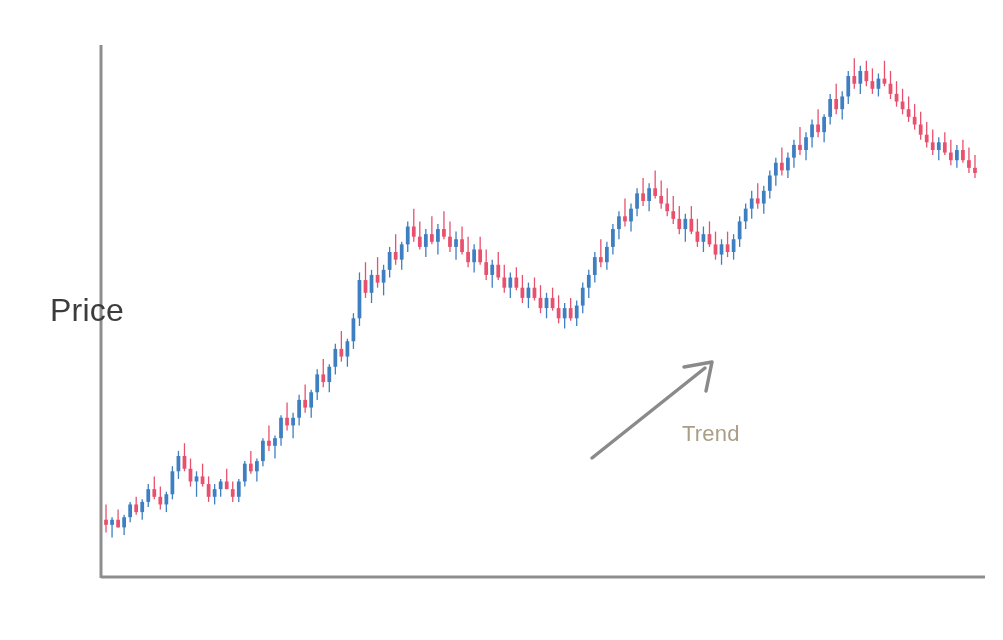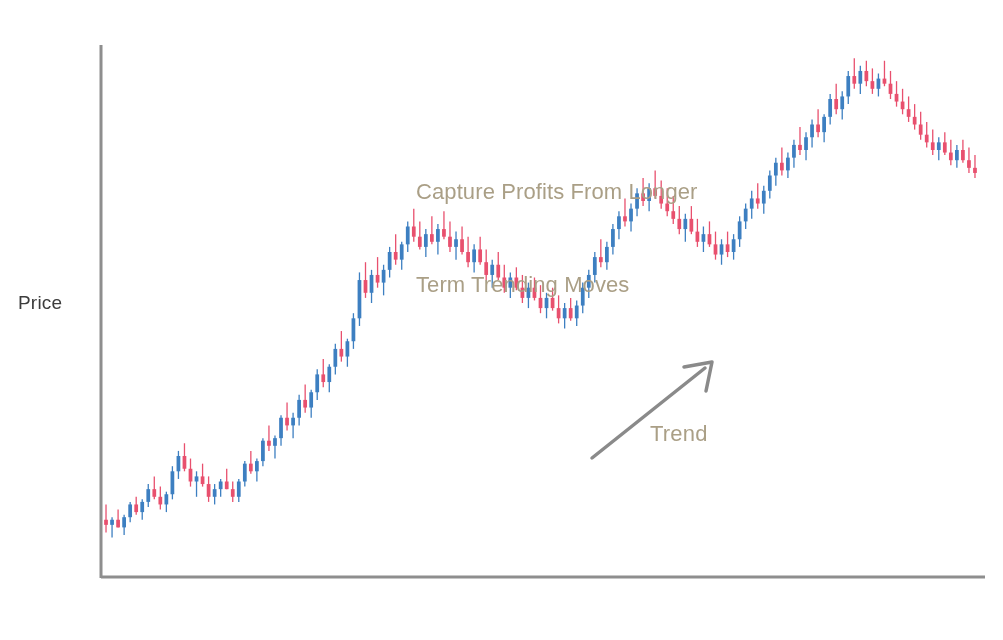--- a/index.html
+++ b/index.html
@@ -20,23 +20,24 @@
     background: #ffffff;
   }
   #chart-svg {
     position: absolute;
     left: 0;
     top: 0;
   }
   .axis-label {
     position: absolute;
     color: #3c3c3c;
-    font-size: 19px;
+    font-size: 32px;
     letter-spacing: 0.2px;
     white-space: nowrap;
+    margin-left: 32px;
   }
   #y-axis-label {
     left: 18px;
     top: 292px;
   }
   #x-axis-label {
     left: 389px;
     top: 598px;
   }
   .annotation-text {
@@ -45,21 +46,21 @@
     white-space: pre;
   }
   #headline-annotation {
     left: 416px;
     top: 114px;
     font-size: 22px;
     line-height: 31px;
     letter-spacing: 0.1px;
   }
   #trend-label {
-    left: 650px;
+    left: 682px;
     top: 421px;
     font-size: 22px;
     letter-spacing: 0.2px;
   }
 </style>
 </head>
 <body>
 
 <div id="stage">
 
@@ -362,20 +363,16 @@
       </g>
     <g>
       <line id="trend-arrow-shaft" x1="592" y1="458" x2="705" y2="368" stroke="#8a8a8a" stroke-width="3.5" stroke-linecap="round"></line>
       <path id="trend-arrow-head" d="M 712 362 L 684 367 M 712 362 L 706 391" stroke="#8a8a8a" stroke-width="3.5" fill="none" stroke-linecap="round"></path>
     </g>
   </svg>
 
   <div class="axis-label" id="y-axis-label">Price</div>
 
 
-  <div class="annotation-text" id="headline-annotation">
-    <div>Capture Profits From Longer</div>
-    <div>Term Trending Moves</div>
-  </div>
 
   <div class="annotation-text" id="trend-label">Trend</div>
 
 </div>
 
 </body></html>

